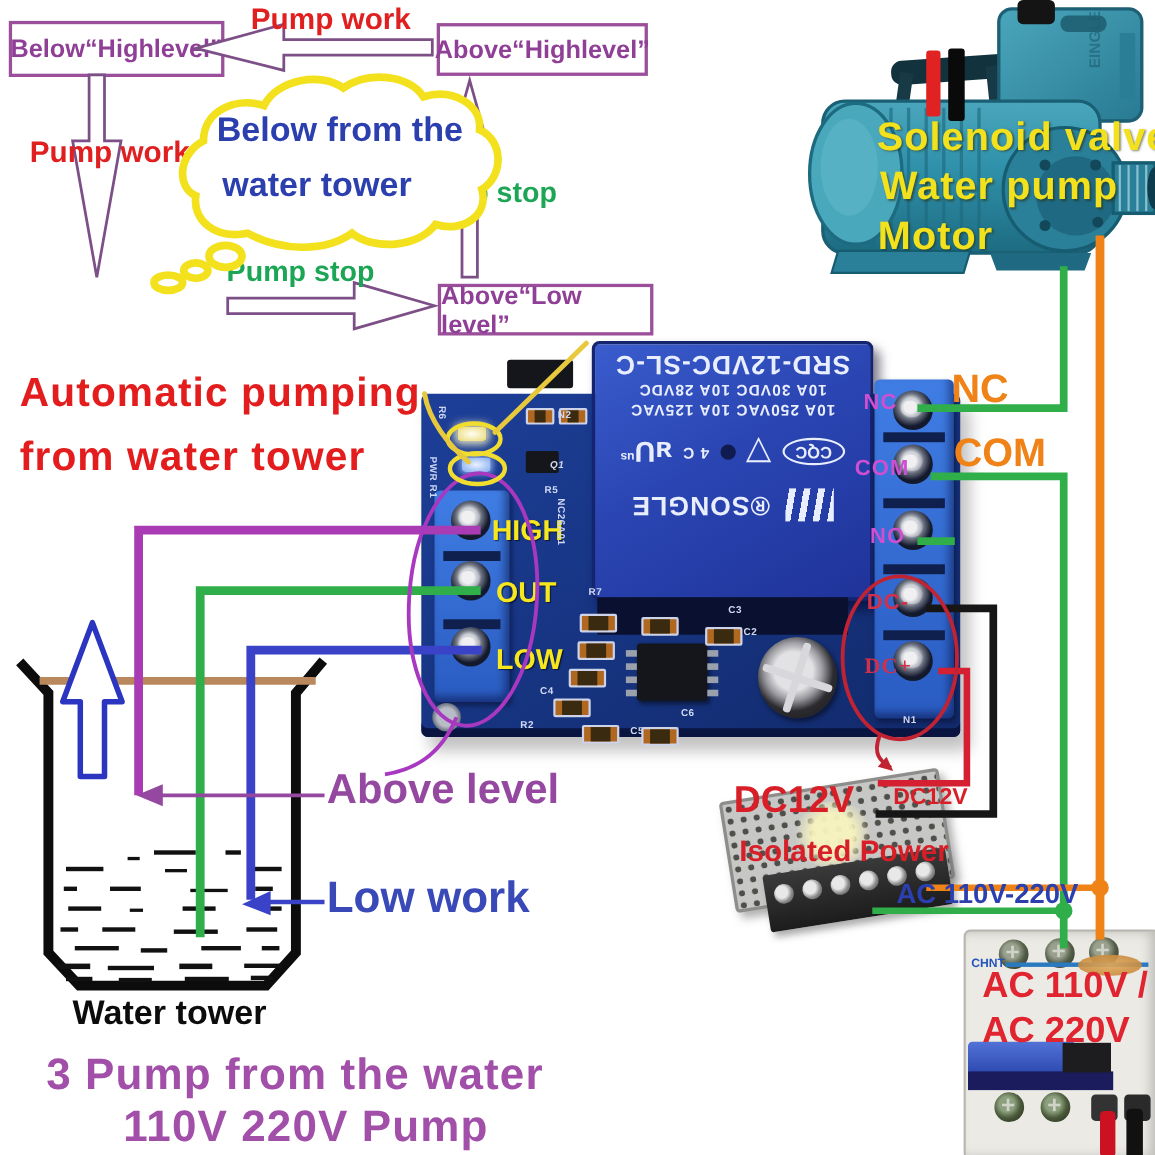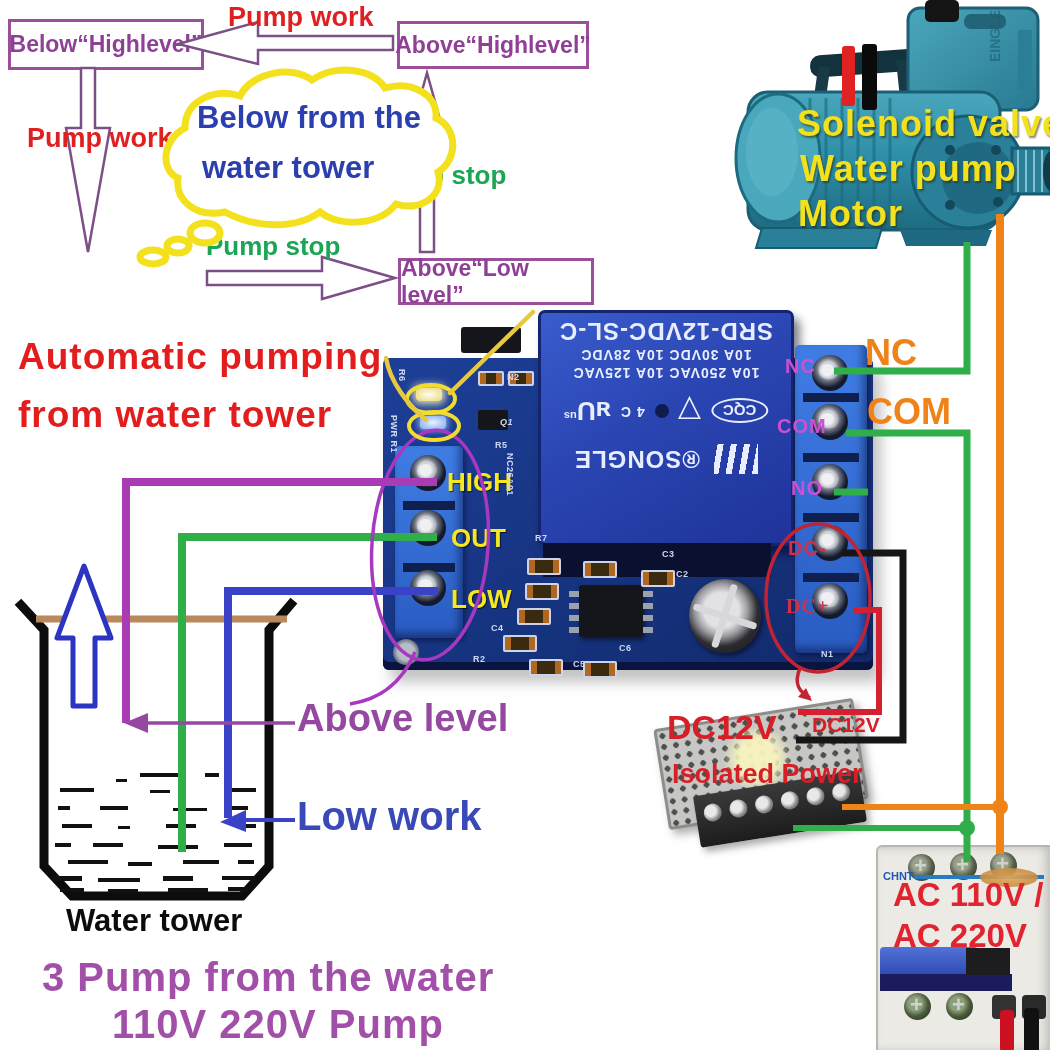--- a/index.html
+++ b/index.html
@@ -412,20 +412,21 @@
 
   <div class="lbl bigorange" style="left:865px;top:332px;">NC</div>
   <div class="lbl bigorange" style="left:867px;top:391px;">COM</div>
 
   <div class="lbl" style="left:297px;top:697px;font-size:38px;font-weight:bold;color:#9448a0;">Above level</div>
   <div class="lbl" style="left:297px;top:794px;font-size:40px;font-weight:bold;color:#3a49b8;">Low work</div>
 
   <div class="lbl psured" style="left:667px;top:708px;font-size:34px;">DC12V</div>
   <div class="lbl psured" style="left:812px;top:713px;font-size:21px;">DC12V</div>
   <div class="lbl psured" style="left:672px;top:759px;font-size:27px;">Isolated Power</div>
+  <div class="lbl" style="left:815px;top:799px;font-size:25px;font-weight:bold;color:#2b3fae;">AC 110V-220V</div>
 
   <div class="btxt" style="left:893px;top:876px;">AC 110V /</div>
   <div class="btxt" style="left:893px;top:917px;">AC 220V</div>
 
   <div class="lbl purplecap" style="left:42px;top:955px;">3 Pump from the water</div>
   <div class="lbl purplecap" style="left:112px;top:1002px;">110V 220V Pump</div>
 
 </div>
 
 </body></html>

